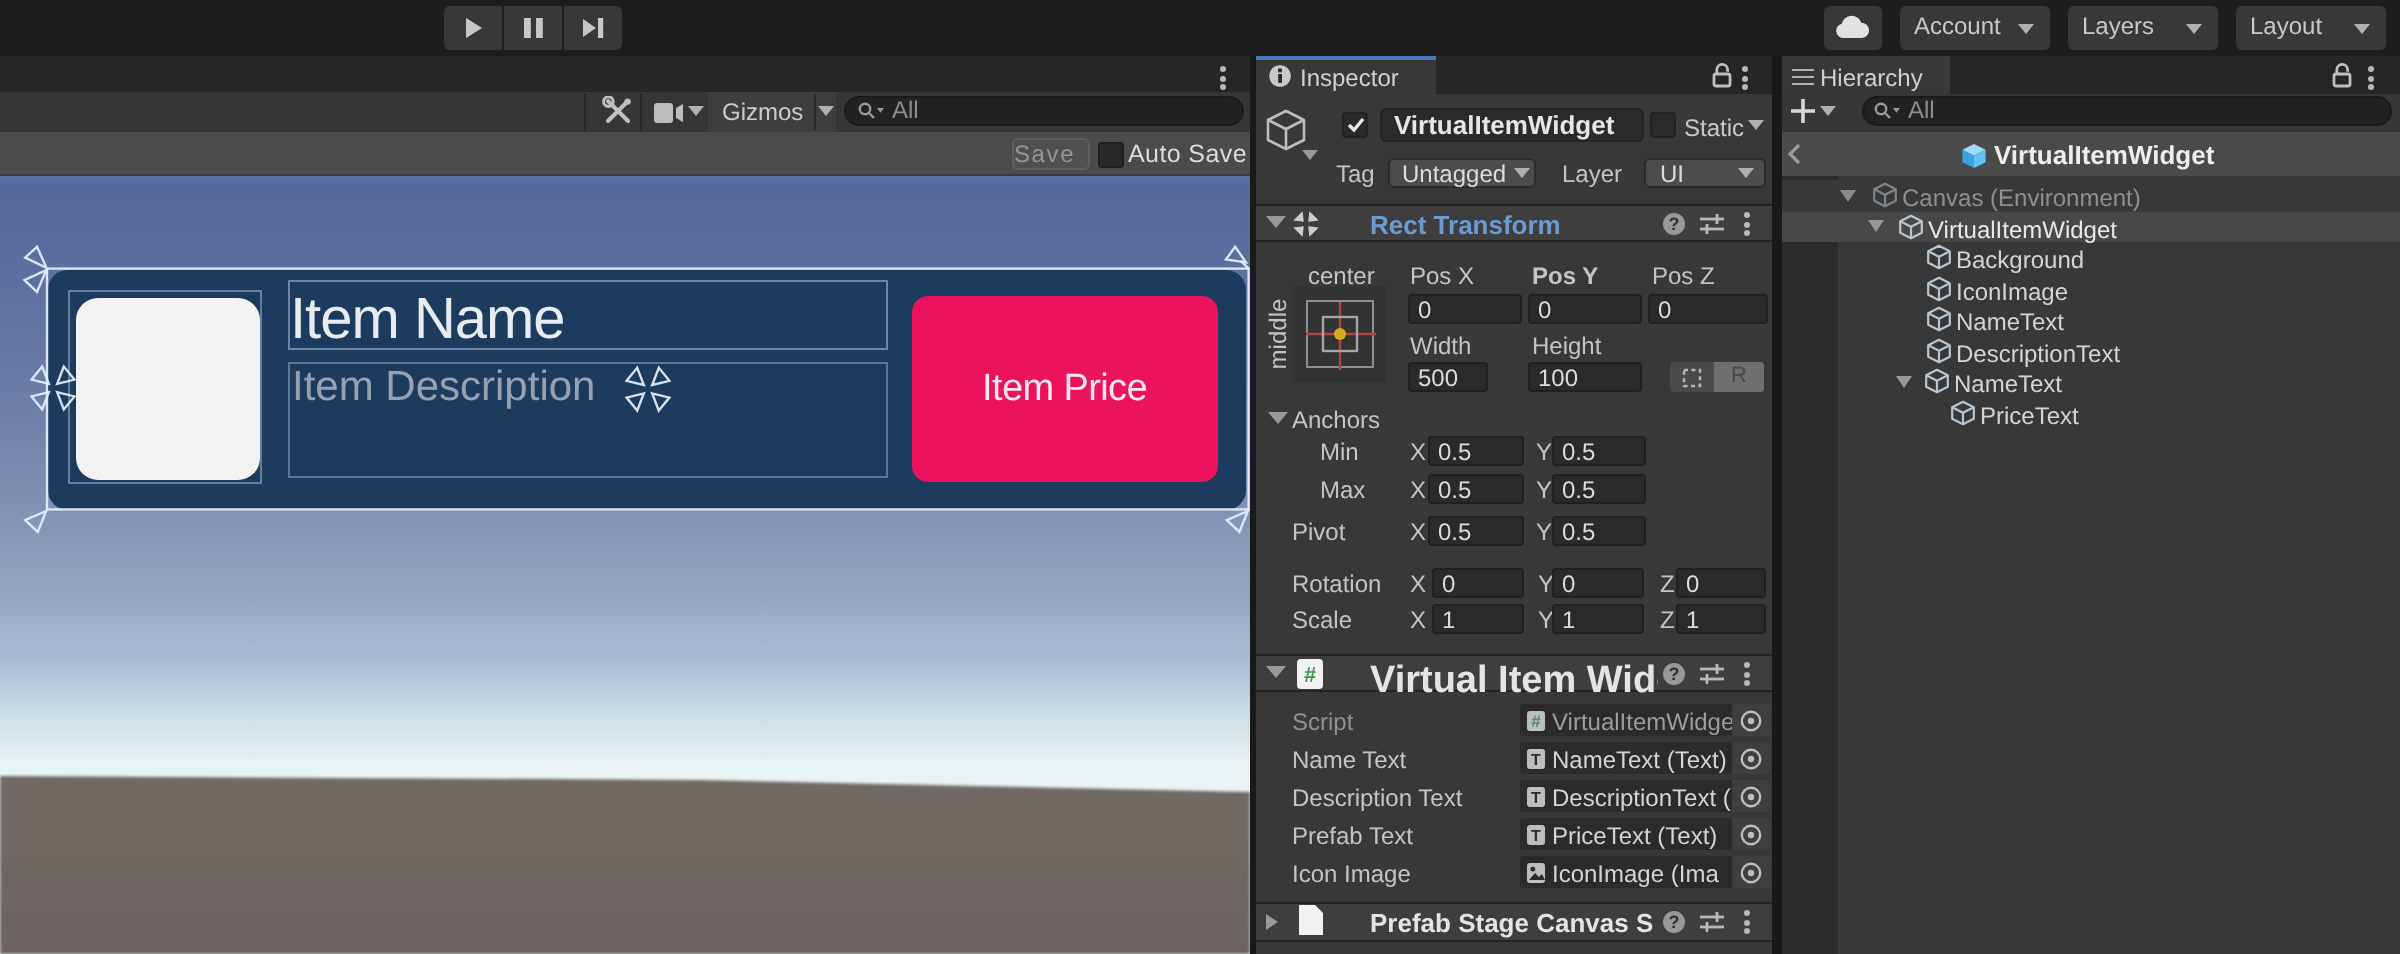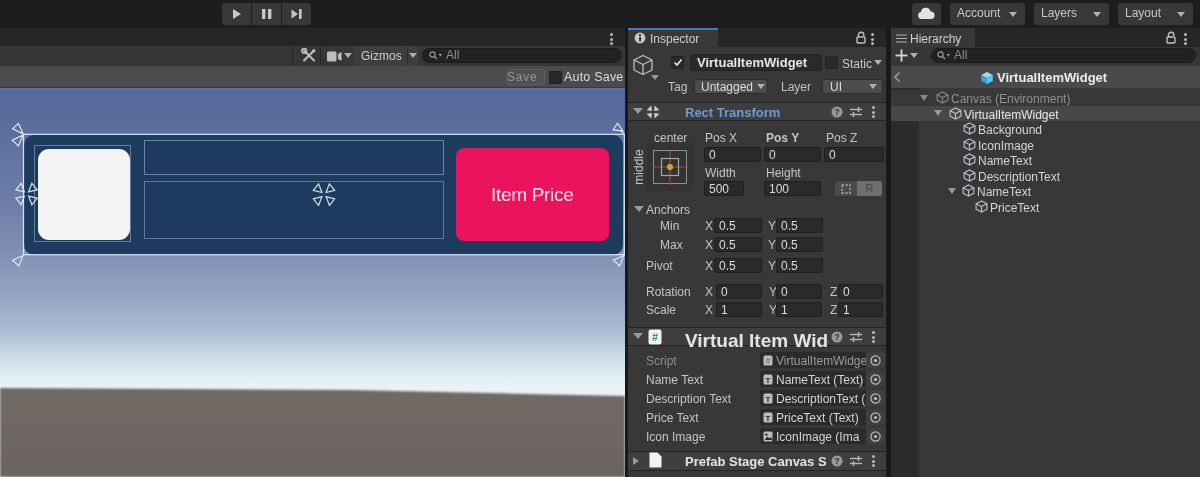--- a/index.html
+++ b/index.html
@@ -99,21 +99,23 @@
         <feGaussianBlur stdDeviation="0.8"></feGaussianBlur>
       </filter>
     </defs>
     <polygon points="0,300 350,302 625,308 625,389 0,389" fill="url(#gnd)" filter="url(#soft)"></polygon>
   </svg>
 
   <div class="a" style="left:24px;top:46.5px;width:599px;height:120px;background:#1d3b5e;border-radius:10px;"></div>
   <div class="a" style="left:34px;top:57px;width:97px;height:97px;border:1px solid rgba(170,195,225,0.5);"></div>
   <div class="a" style="left:37.5px;top:60.5px;width:92px;height:91px;background:#f3f3f3;border-radius:11px;"></div>
   <div class="a" style="left:144px;top:51.8px;width:300px;height:35.2px;border:1px solid rgba(170,195,225,0.55);"></div>
+  <div class="a" style="left:145px;top:51.8px;width:296px;height:35px;color:#e9ebf1;font-size:29px;line-height:41px;letter-spacing:-0.5px;">Item Name</div>
   <div class="a" style="left:144px;top:93px;width:300px;height:58.3px;border:1px solid rgba(170,195,225,0.45);"></div>
+  <div class="a" style="left:146px;top:94px;width:296px;height:23px;color:#97a1b1;font-size:21px;line-height:23px;">Item Description</div>
   <div class="a" style="left:456px;top:60px;width:152.5px;height:93.3px;background:#ec135e;border-radius:8px;"></div>
   <div class="a" style="left:456px;top:60px;width:152.5px;height:93.3px;color:#f9e7ee;font-size:19px;letter-spacing:-0.3px;line-height:93.3px;text-align:center;border-radius:19px;">Item Price</div>
 
   <svg class="a" style="left:0;top:0;" width="625" height="389" viewBox="0 0 625 389">
     <g fill="none" stroke="rgba(230,238,252,0.92)" stroke-width="1.2">
       <rect x="23.5" y="46.3" width="600.8" height="120.4"></rect>
       <g transform="translate(26.5,106)">
         <path d="M-5.4,-10.7 L-10.7,-4.2 L-2.1,-2.1 Z"></path>
         <path d="M5.4,-10.7 L10.7,-4.2 L2.1,-2.1 Z"></path>
         <path d="M-5.4,10.7 L-10.7,4.2 L-2.1,2.1 Z"></path>
@@ -294,21 +296,21 @@
   </g>
 </svg>
 <div class="kebab" style="left:872px;top:331px;">
     <i></i>
     <i></i>
     <i></i>
   </div>
 <div class="lbl" style="left:646px;top:354px;color:#8f8f8f;">Script</div>
 <div class="lbl" style="left:646px;top:373px;">Name Text</div>
 <div class="lbl" style="left:646px;top:392px;">Description Text</div>
-<div class="lbl" style="left:646px;top:411px;">Price Text</div>
+<div class="lbl" style="left:646px;top:411px;">Prefab Text</div>
 <div class="lbl" style="left:646px;top:430px;">Icon Image</div>
 
 <div class="a" style="left:760px;top:352px;width:106px;height:16px;background:#2b2b2b;border-radius:2px 0 0 2px;overflow:hidden;">
   <svg class="a" style="left:3px;top:3px;" width="10" height="11" viewBox="0 0 10 11">
       <rect x="0.5" y="0.5" width="9" height="10" rx="1.5" fill="#bdbdbd"></rect>
       <text x="5" y="8.5" font-size="8.5" font-weight="bold" fill="#4a8a57" text-anchor="middle" font-family="Liberation Sans">#</text>
     </svg>
   <div class="a" style="left:16px;top:2px;color:#9c9c9c;font-size:12px;white-space:nowrap;">VirtualItemWidge</div>
 </div>
 <div class="a" style="left:866px;top:352px;width:19px;height:16px;background:#3f3f3f;border-radius:0 2px 2px 0;"></div>

